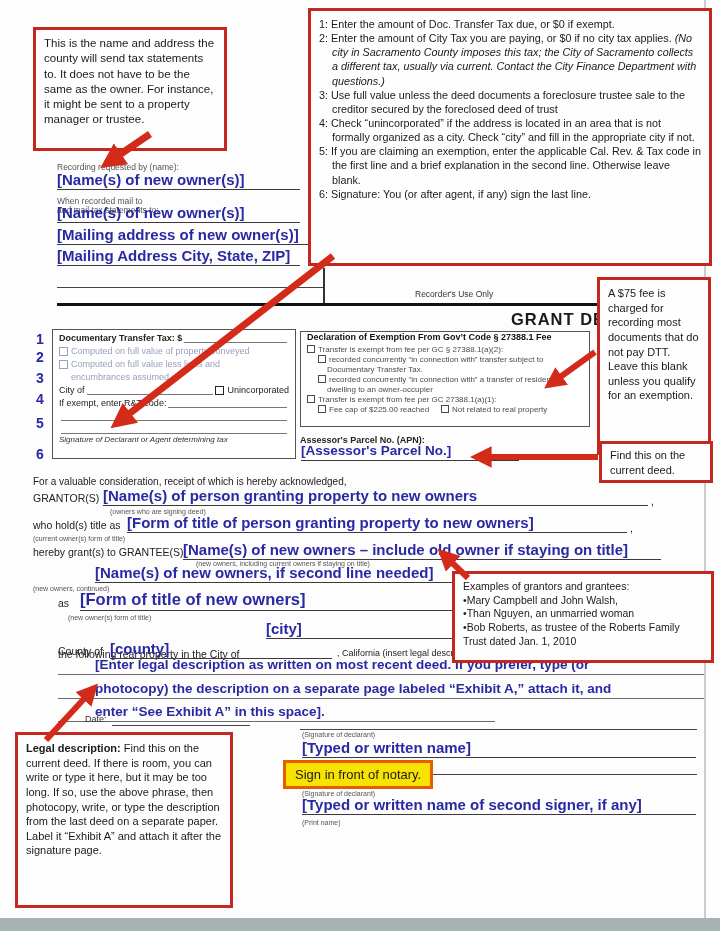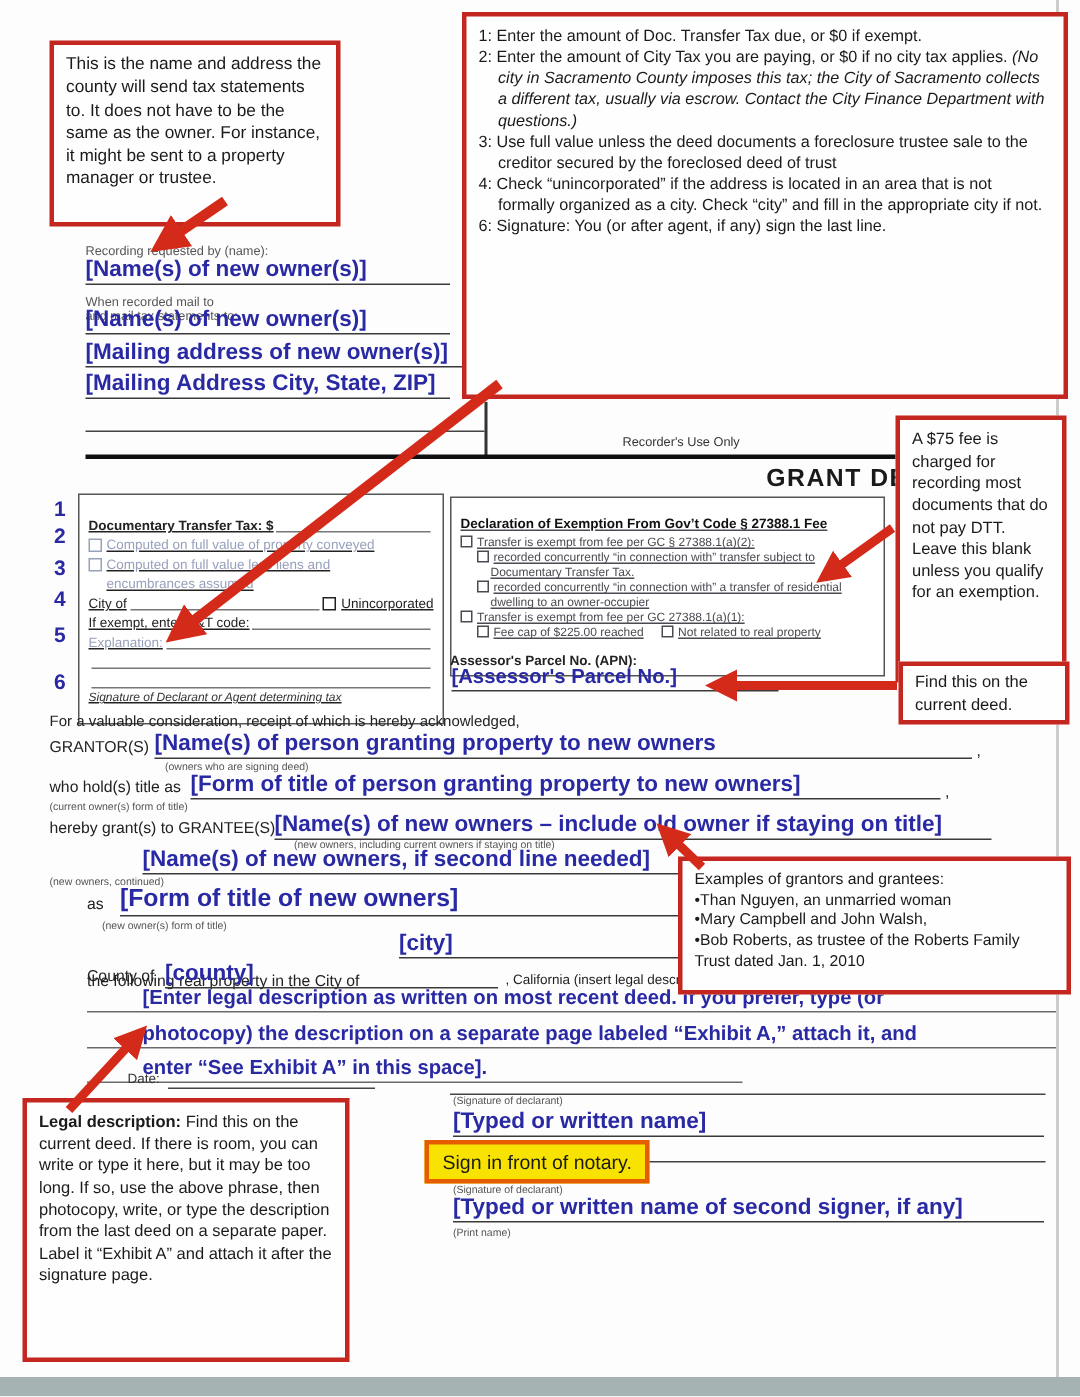--- a/index.html
+++ b/index.html
@@ -22,21 +22,21 @@
     position:absolute;color:var(--blue);font-size:15px;font-weight:700;
     border-bottom:1.5px solid #3a3a3a;line-height:1.15;padding-bottom:1px;
     white-space:nowrap;overflow:visible;z-index:2;
   }
   .lbl{position:absolute;font-size:10.5px;color:#222;white-space:nowrap;}
   .sm{position:absolute;font-size:8.5px;color:#555;white-space:nowrap;}
   .tiny{position:absolute;font-size:7px;color:#555;white-space:nowrap;}
   .rule{position:absolute;background:#444;height:1px;}
   .title{font-size:16.5px;font-weight:700;letter-spacing:1px;color:#1a1a1a;}
   .numcol{position:absolute;color:var(--blue);font-weight:700;font-size:14px;}
-  .formbox{position:absolute;border:1.5px solid #555;background:#fff;font-size:9px;color:#222;padding:12px 6px;text-decoration:underline;}
+  .formbox{position:absolute;border:1.5px solid #555;background:#fff;font-size:9px;color:#222;padding:0 6px;}
   .frow{display:flex;align-items:flex-end;min-height:13px;}
   .fill{flex:1;border-bottom:1px solid #777;margin:0 2px;height:10px;}
   .gray{color:#98a1bc;}
   .cbx{display:inline-block;width:7px;height:7px;border:1px solid currentColor;margin-right:3px;flex:none;}
   .cbx-i{display:inline-block;width:6px;height:6px;border:1px solid currentColor;margin-right:3px;vertical-align:-1px;}
   .drow{padding-left:9px;text-indent:-9px;line-height:1.25;}
   .drow.l1{margin-left:11px;}
   .sigcap{position:absolute;font-size:7px;color:#555;white-space:nowrap;}
   .notary{
     position:absolute;left:283px;top:760px;background:#f8e300;border:3px solid #e65c00;
@@ -52,23 +52,24 @@
 <body>
 
 <div class="page">
 
   <div class="callout" style="left:33px;top:15px;width:172px;height:106px;font-size:11.5px;margin-top:12px;">
     <span>This is the name and address the county will send tax statements to. It does not have to be the same as the owner. For instance, it might be sent to a property manager or trustee.</span>
   </div>
 
   <div class="callout" style="left:308px;top:8px;width:382px;height:240px;font-size:10.8px;line-height:1.31;">
     <div class="inst-item"><span>1: Enter the amount of Doc. Transfer Tax due, or $0 if exempt.</span><i></i></div>
-    <div class="inst-item"><span>2: Enter the amount of City Tax you are paying, or $0 if no city tax applies. </span><i>(No city in Sacramento County imposes this tax; the City of Sacramento collects a different tax, usually via escrow. Contact the City Finance Department with questions.)</i></div>
+    <div class="inst-item"><span>2: Enter the amount of City Tax you are paying, or $0 if no city tax applies. </span><i>(No city in Sacramento County imposes this tax; the City of Sacramento collects a different tax, usually via current. Contact the City Finance Department with questions.)</i></div>
     <div class="inst-item"><span>3: Use full value unless the deed documents a foreclosure trustee sale to the creditor secured by the foreclosed deed of trust</span><i></i></div>
     <div class="inst-item"><span>4: Check “unincorporated” if the address is located in an area that is not formally organized as a city. Check “city” and fill in the appropriate city if not.</span><i></i></div>
+    <div class="inst-item"><span>5: If you are claiming an exemption, enter the applicable Cal. Rev. &amp; Tax code in the first line and a brief explanation in the second line. Otherwise leave blank.</span><i></i></div>
     <div class="inst-item"><span>6: Signature: You (or after agent, if any) sign the last line.</span><i></i></div>
   </div>
 
   <div class="sm" style="left:57px;top:162px;color:#555;">Recording requested by (name):</div>
   <div class="blue-line" style="left:57px;top:171px;width:243px;">[Name(s) of new owner(s)]</div>
   <div class="sm" style="left:57px;top:196px;">When recorded mail to</div>
   <div class="sm" style="left:57px;top:205px;">and mail tax statements to:</div>
   <div class="blue-line" style="left:57px;top:204px;width:243px;">[Name(s) of new owner(s)]</div>
   <div class="blue-line" style="left:57px;top:226px;width:258px;">[Mailing address of new owner(s)]</div>
   <div class="blue-line" style="left:57px;top:247px;width:243px;">[Mailing Address City, State, ZIP]</div>
@@ -106,24 +107,20 @@
     <div class="frow">
         <span>City of</span>
         <span class="fill"></span>
         <span class="cbx"></span>
         <span>Unincorporated</span>
       </div>
     <div class="frow">
         <span>If exempt, enter R&amp;T code:</span>
         <span class="fill"></span>
       </div>
-    <div class="frow gray">
-        <span>Explanation:</span>
-        <span class="fill"></span>
-      </div>
     <div class="frow">
         <span class="fill"></span>
       </div>
     <div class="frow">
         <span class="fill"></span>
       </div>
     <div style="font-size:8px;font-style:italic;color:#333;margin-top:1px;">Signature of Declarant or Agent determining tax</div>
   </div>
 
   <div class="formbox" style="left:300px;top:331px;width:276px;height:94px;font-size:8px;color:#4a4a52;line-height:1.25;">
@@ -171,22 +168,22 @@
 
   <div class="lbl" style="left:58px;top:648px;">the following real property in the City of</div>
   <div class="blue-line" style="left:266px;top:620px;width:388px;">[city]</div>
 
   <div class="lbl" style="left:58px;top:645px;">County of</div>
   <div class="blue-line" style="left:110px;top:640px;width:222px;">[county]</div>
   <div class="abs" style="left:337px;top:648px;font-size:9px;color:#222;white-space:nowrap;">, California (insert legal description):</div>
 
   <div class="callout" style="left:452px;top:571px;width:240px;height:74px;font-size:10.5px;line-height:1.3;">
     <div>Examples of grantors and grantees:</div>
+    <div>•Mary Campbell and John Walsh,</div>
     <div>•Than Nguyen, an unmarried woman</div>
-    <div>•Mary Campbell and John Walsh,</div>
     <div>•Bob Roberts, as trustee of the Roberts Family Trust dated Jan. 1, 2010</div>
   </div>
 
   <div class="legal-line" style="left:58px;top:657px;width:610px;padding-left:37px;">[Enter legal description as written on most recent deed. If you prefer, type (or</div>
   <div class="legal-line" style="left:58px;top:704px;width:400px;padding-left:37px;">enter  “See Exhibit A” in this space].</div>
   <div class="legal-line" style="left:58px;top:681px;width:610px;padding-left:37px;">photocopy) the description on a  separate page labeled “Exhibit A,” attach it, and</div>
 
   <div class="abs" style="left:85px;top:714px;font-size:9px;color:#333;">Date:</div>
   <div class="rule" style="left:112px;top:725px;width:138px;"></div>
 

